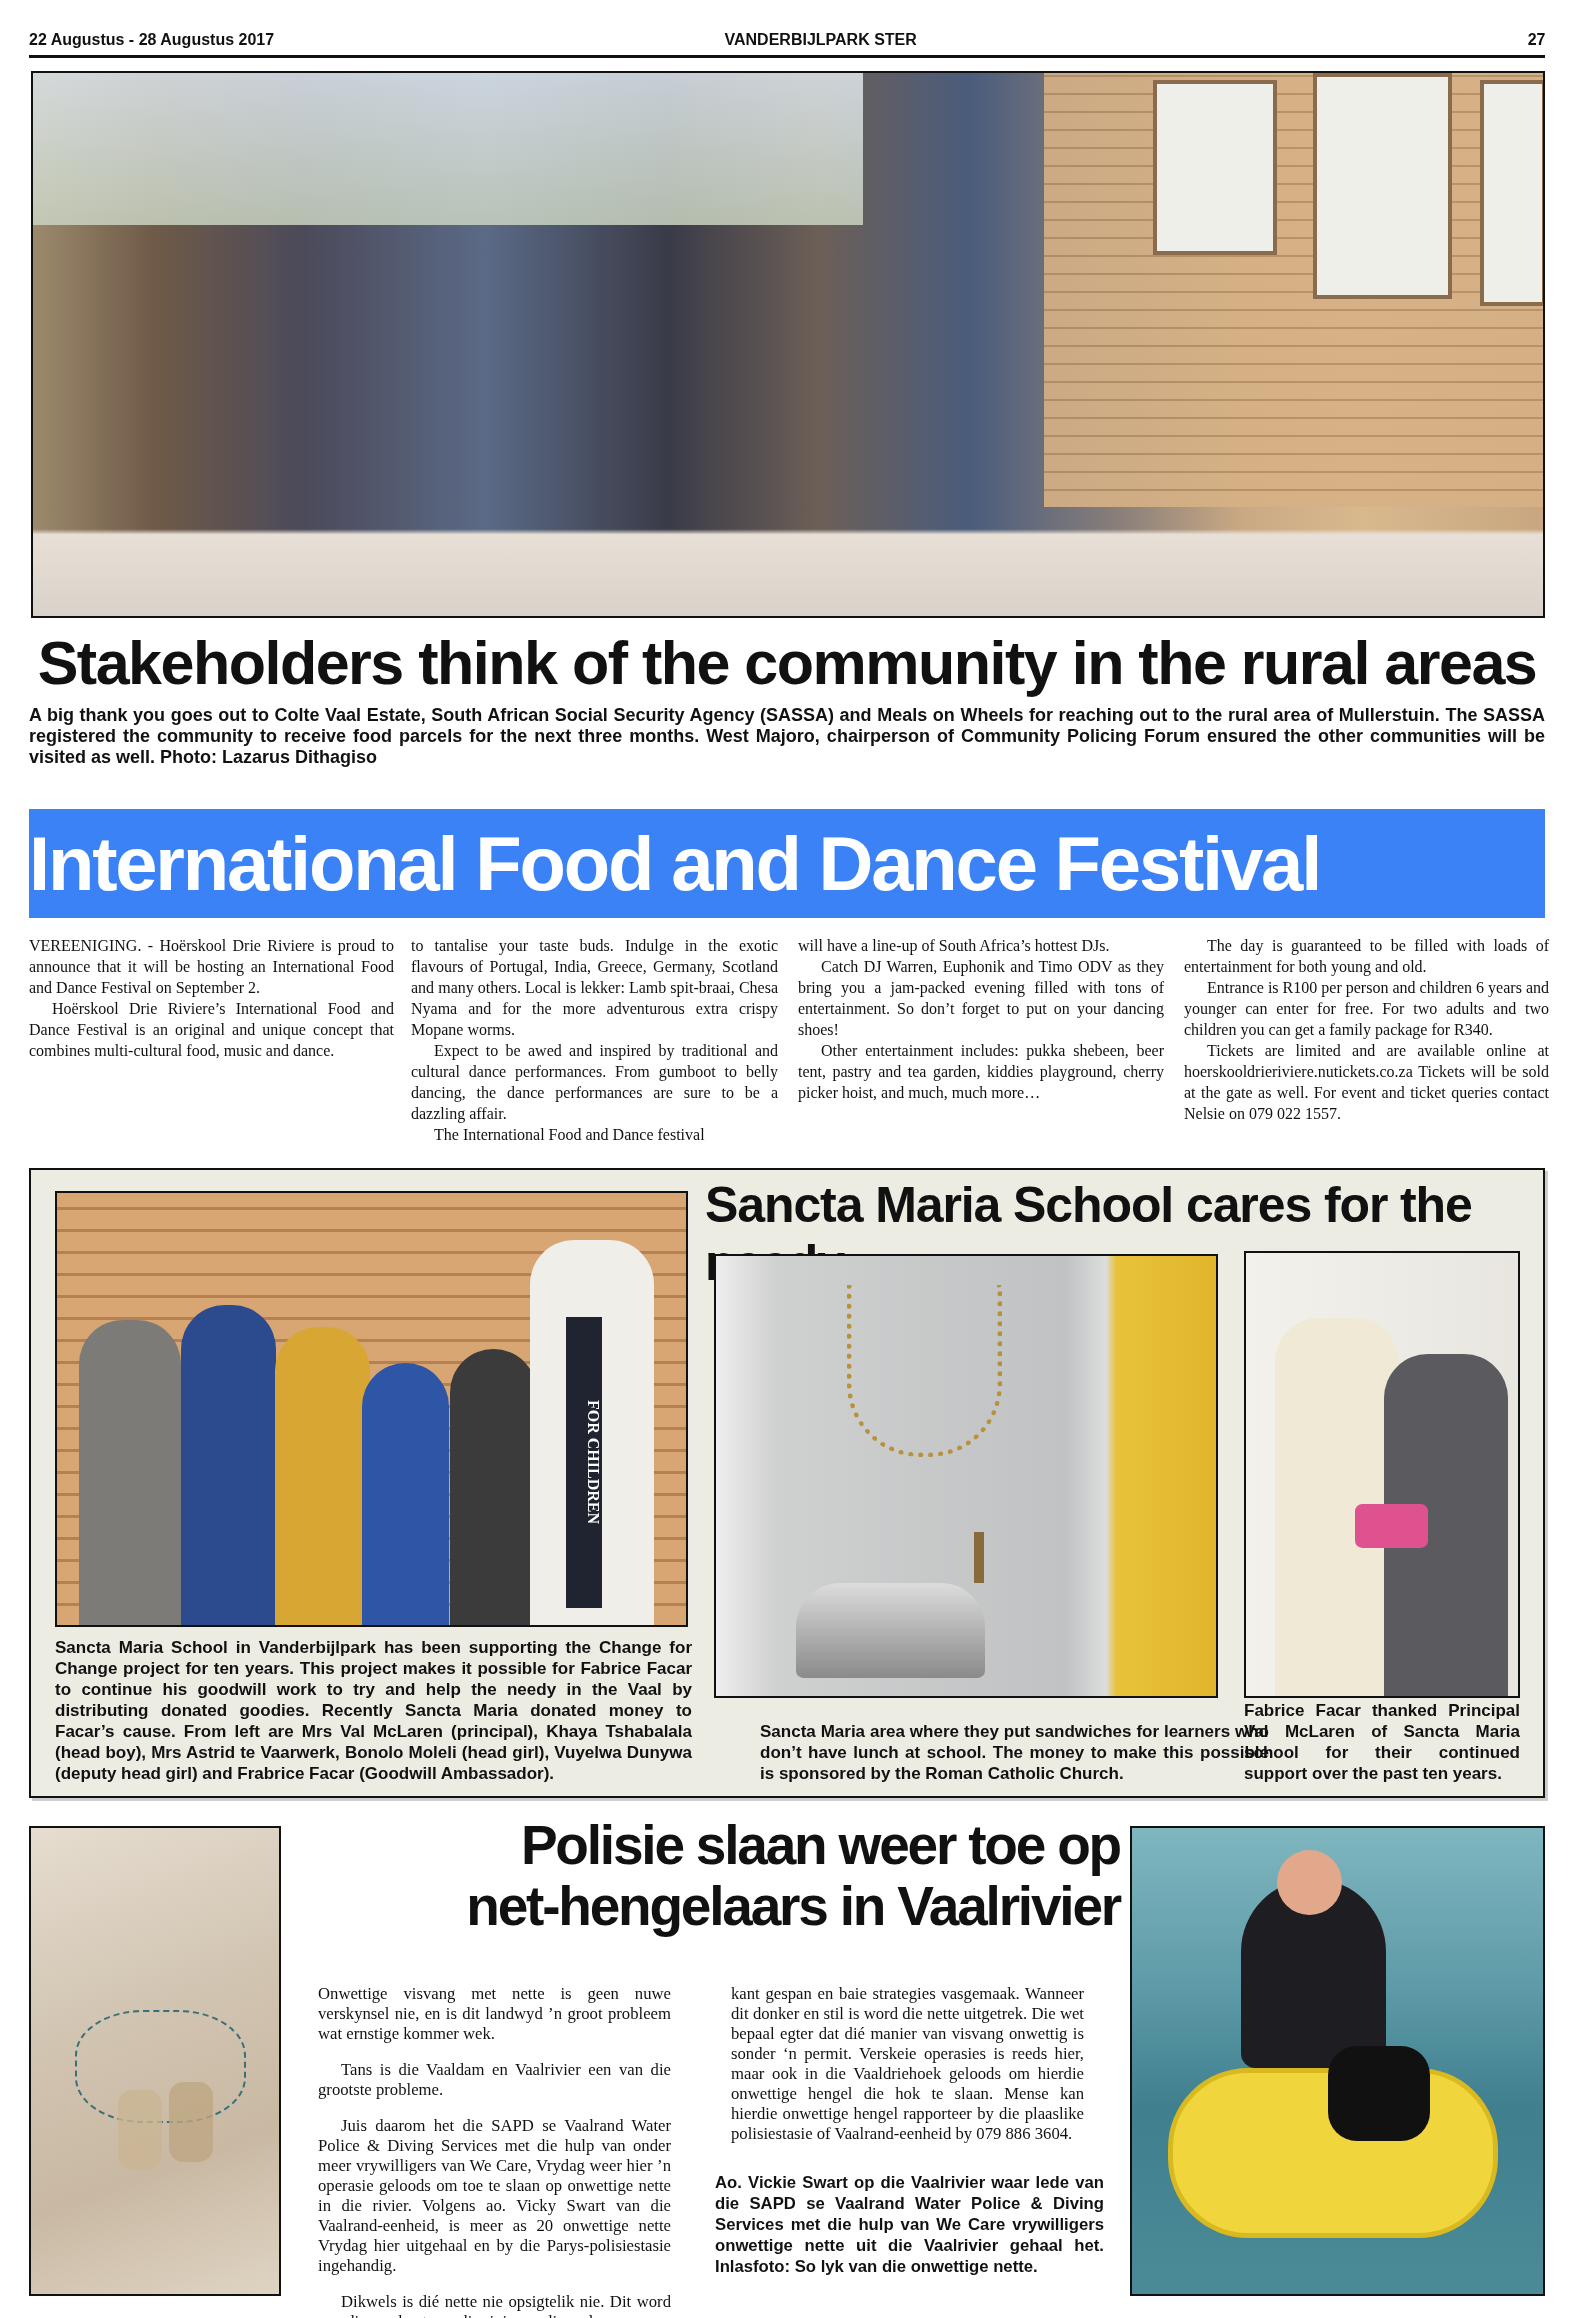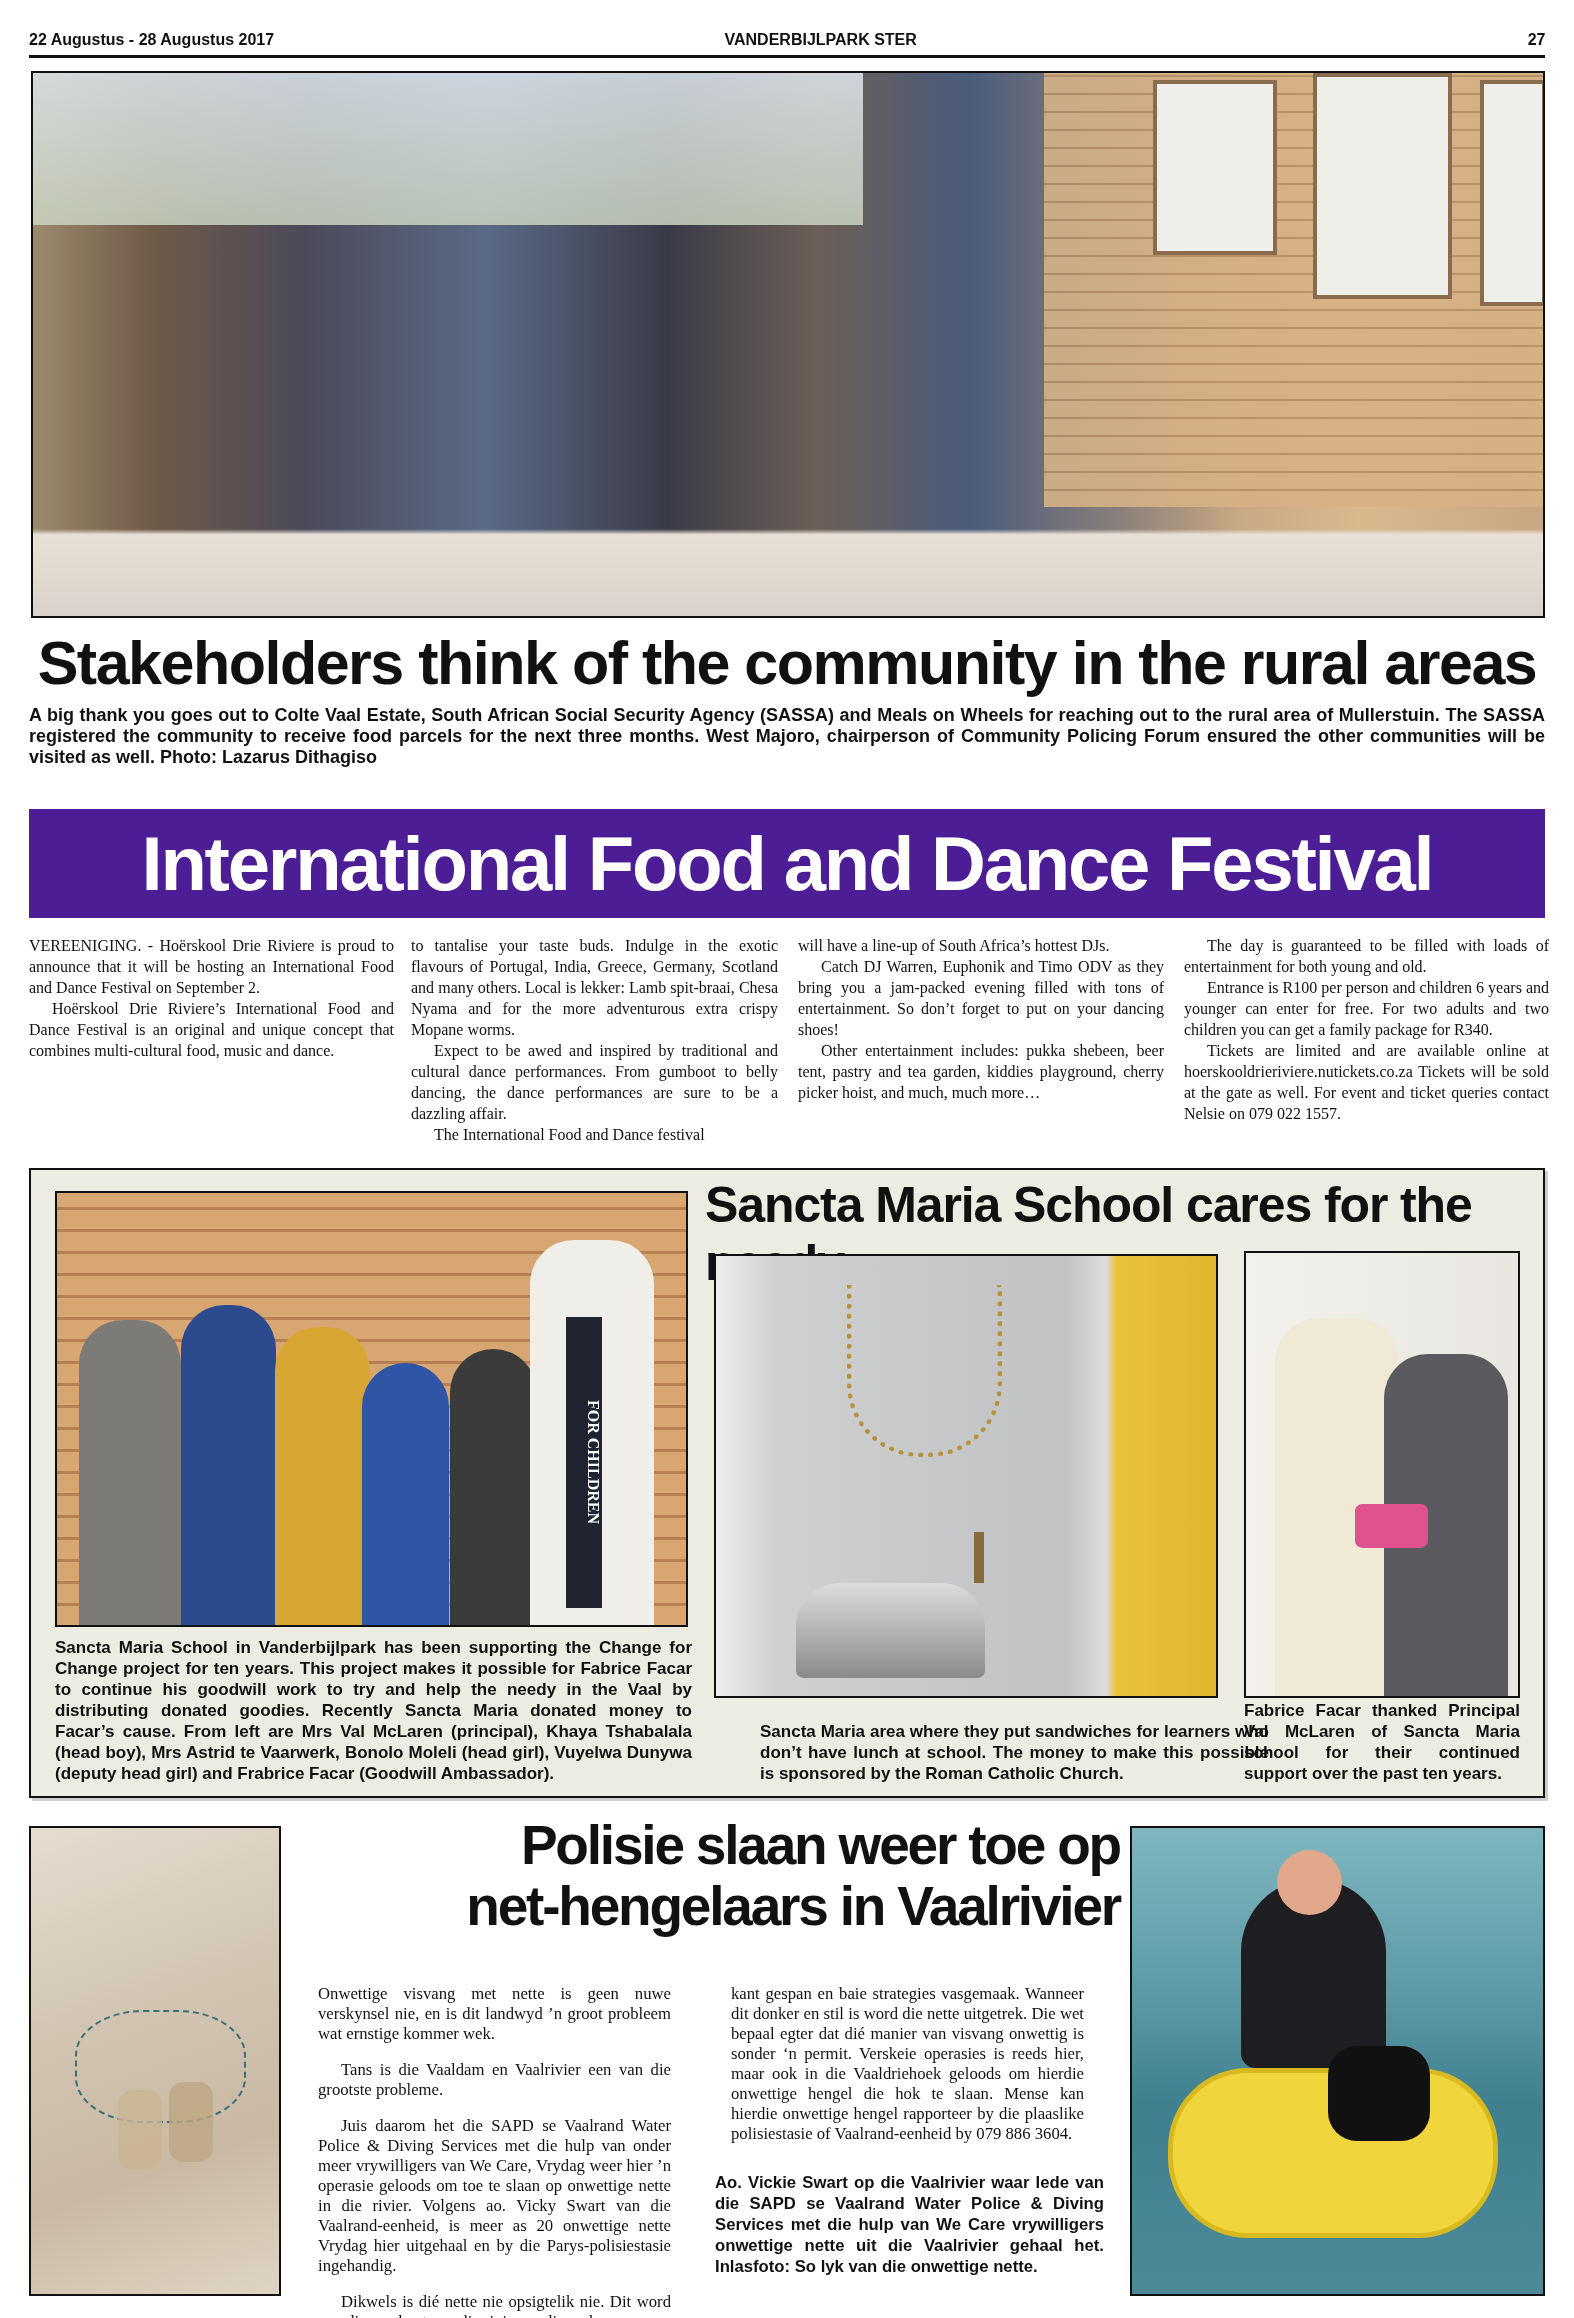--- a/index.html
+++ b/index.html
@@ -18,21 +18,21 @@
       linear-gradient(180deg, rgba(255,255,255,0) 0%, rgba(255,255,255,0) 84%, #e8e0d6 85%, #d9d2ca 100%),
       linear-gradient(90deg, #9c8a6c 0%, #6f5a48 8%, #4b4a5a 18%, #5b6a86 30%, #3a3b48 42%, #6c5f57 52%, #4a5c7c 62%, #8a7f7a 72%, #c9a983 80%, #d8b98e 88%, #c8a780 100%);
   }
   .ph-group .sky { position:absolute; left:0; top:0; width:55%; height:28%; background:linear-gradient(180deg,#dfe7ee,#c9d3c0); opacity:.85; }
   .ph-group .wall { position:absolute; right:0; top:0; width:33%; height:80%; background:repeating-linear-gradient(0deg,#d6b185 0 16px,#b88f66 16px 18px); opacity:.9; }
   .ph-group .win { position:absolute; background:#efefe9; border:4.4px solid #8a6b4e; }
 
   .headline1 { left:29px; top:627px; width:1516px; text-align:center; font-family:"Liberation Sans", sans-serif; font-weight:bold; font-size:61px; letter-spacing:-1.5px; line-height:73px; }
   .deck1 { left:29px; top:705px; width:1516px; font-weight:bold; font-size:18px; line-height:21px; text-align:justify; }
 
-  .banner { left:29px; top:809px; width:1516px; height:109px; background:#4c1d95; color:#fff; font-weight:bold; font-size:76px; letter-spacing:-2.2px; line-height:109px; text-align:center; }
+  .banner { left:29px; top:809px; width:1516px; height:109px; background:#3b82f6; color:#fff; font-weight:bold; font-size:76px; letter-spacing:-2.2px; line-height:109px; }
 
   .bodycols { left:29px; top:935px; width:1516px; height:218px; }
   .col { position:absolute; top:0; width:364px; font-family:"Liberation Serif", serif; font-size:16px; line-height:21px; text-align:justify; }
   .col p { margin:0; text-indent:0; }
   .col p.ind { text-indent:23px; }
 
   
   .panel { left:29px; top:1168px; width:1516px; height:630px; background:#ecece3; border:2.2px solid #111; box-sizing:border-box; box-shadow:2.9px 2.9px 0 #ccc; }
   .smhead { left:705px; top:1176px; width:814px; font-weight:bold; font-size:50px; letter-spacing:-1.1px; line-height:58px; }
   .ph-sm1 { left:55px; top:1191px; width:633px; height:436px;

